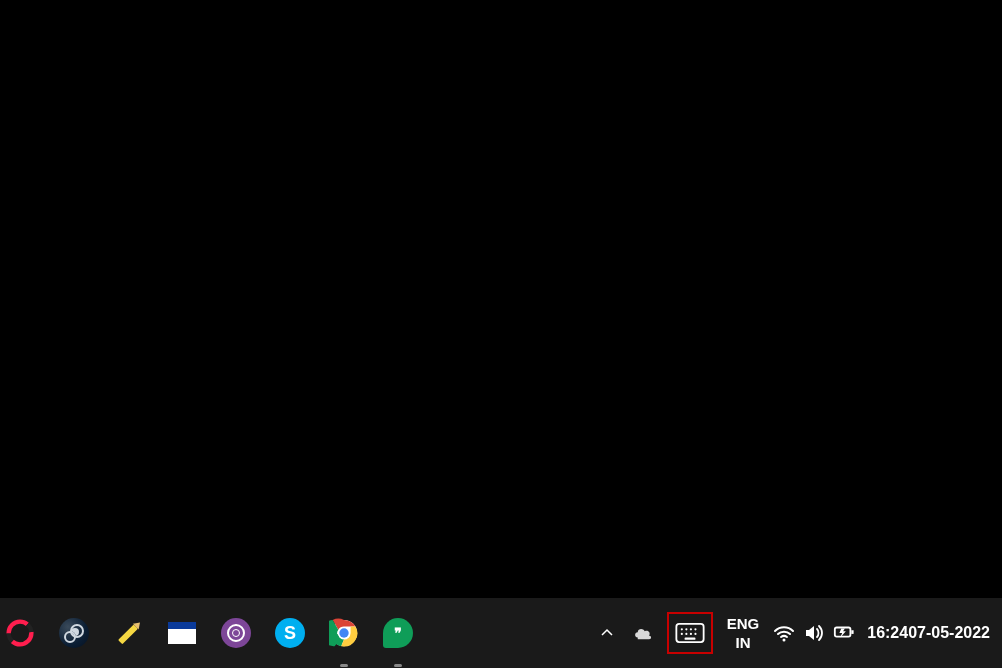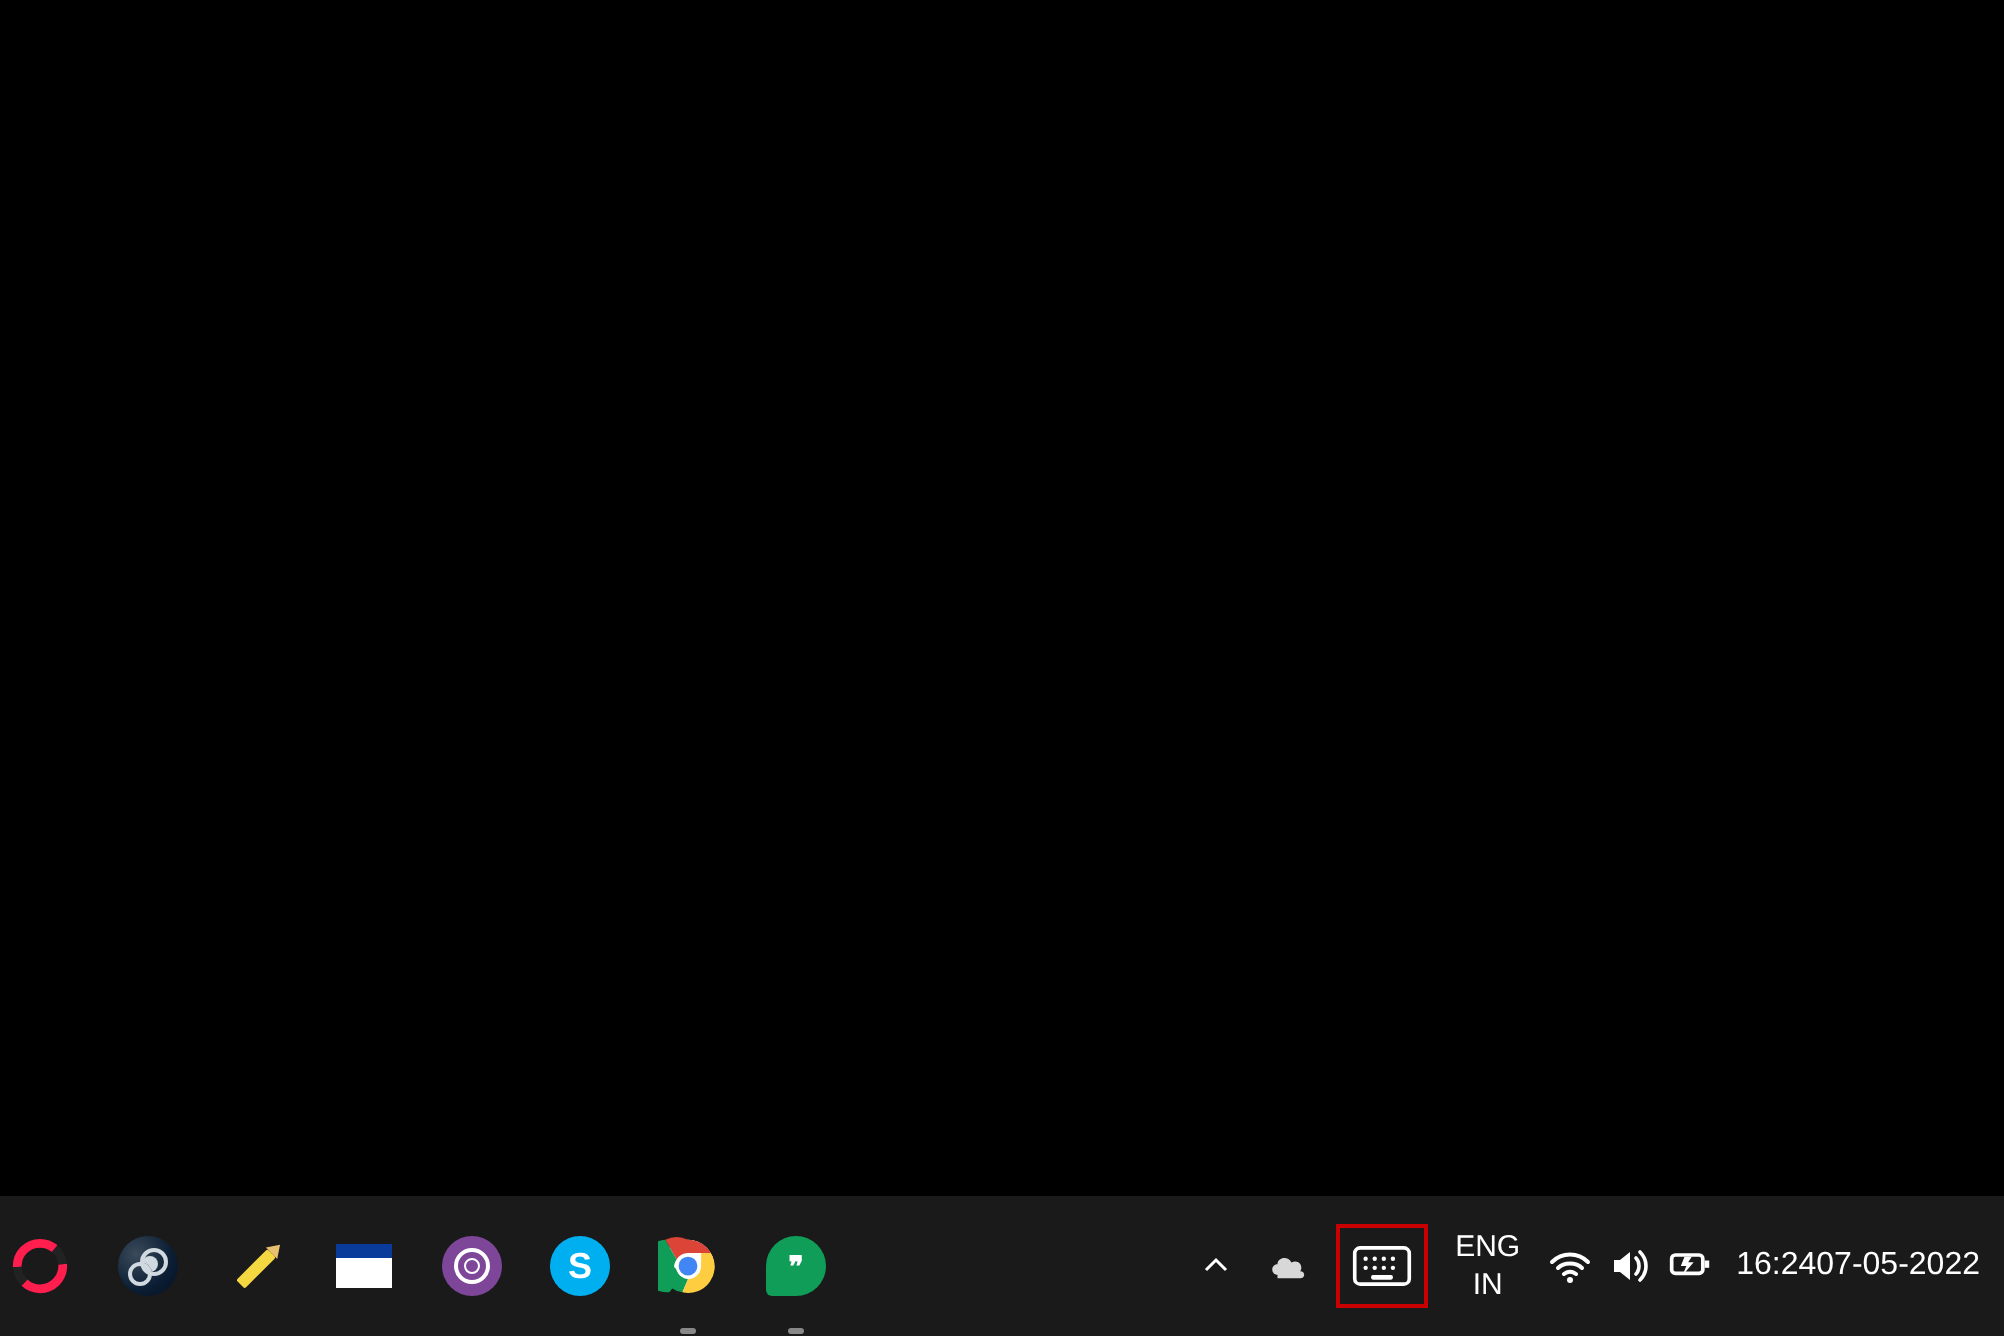--- a/index.html
+++ b/index.html
@@ -45,20 +45,21 @@
     }
     .taskbar-center {
       flex: 1;
     }
     .taskbar-right {
       display: flex;
       align-items: center;
       height: 100%;
       gap: 12px;
       padding-right: 8px;
+      font-weight: bold;
     }
     .tray-icon {
       width: 24px;
       height: 24px;
       display: flex;
       align-items: center;
       justify-content: center;
       cursor: pointer;
     }
     .keyboard-highlight {

